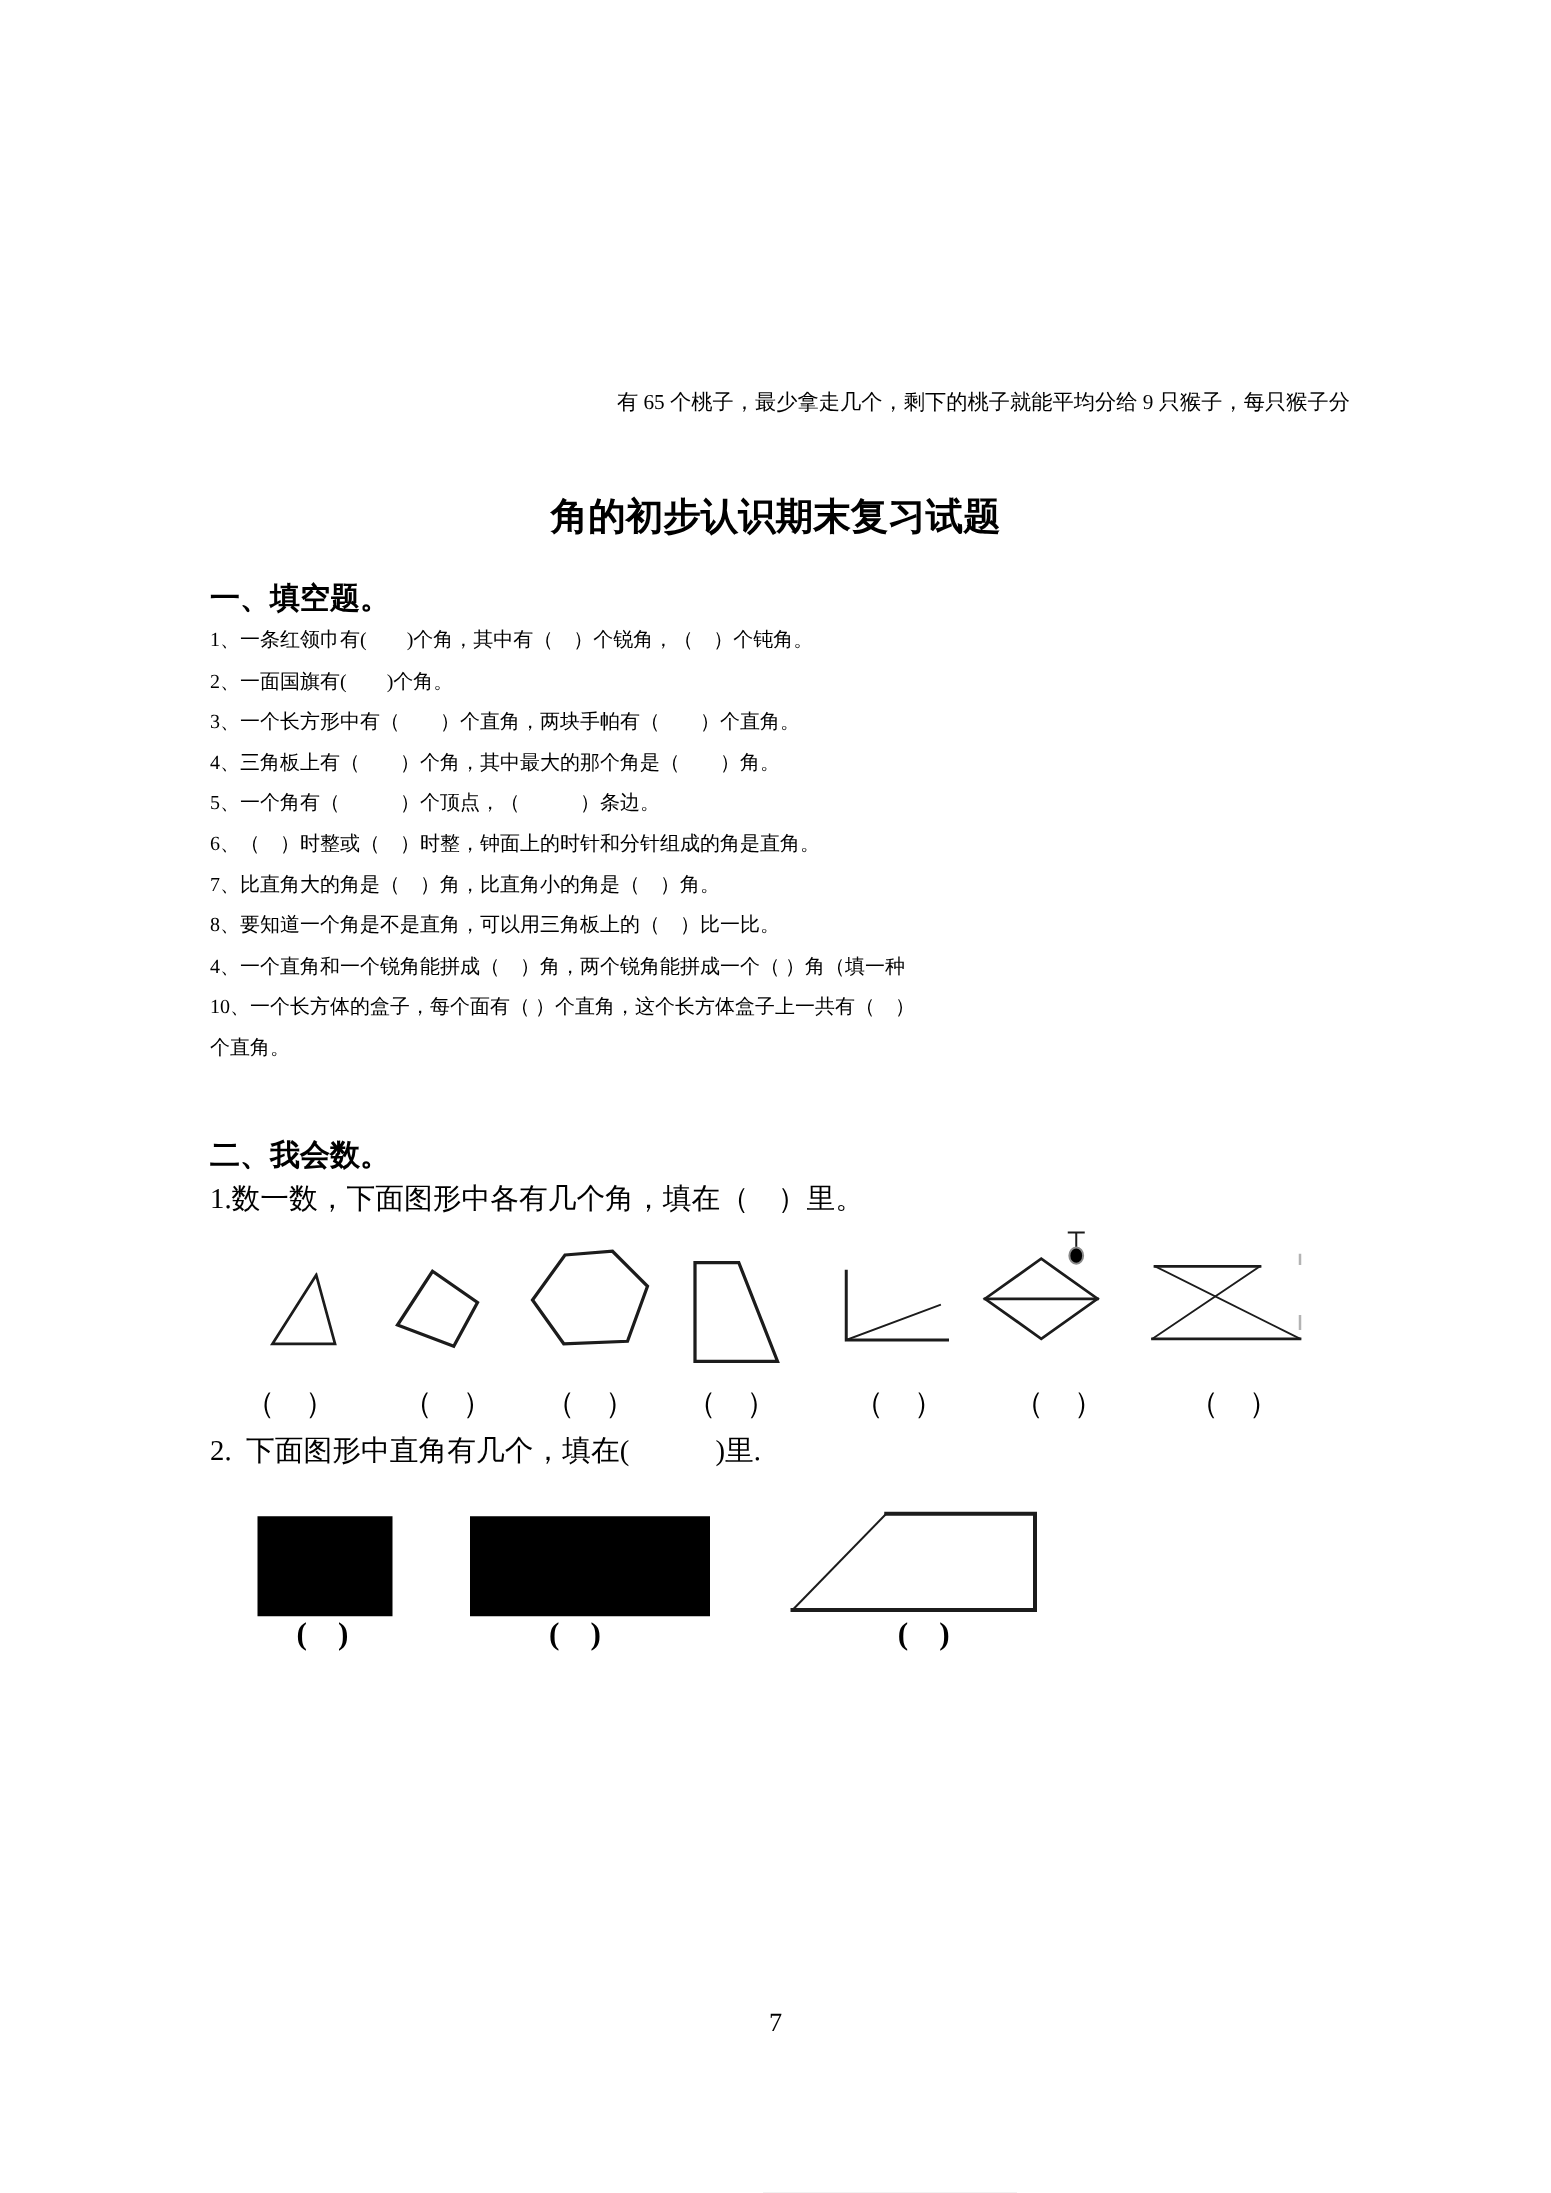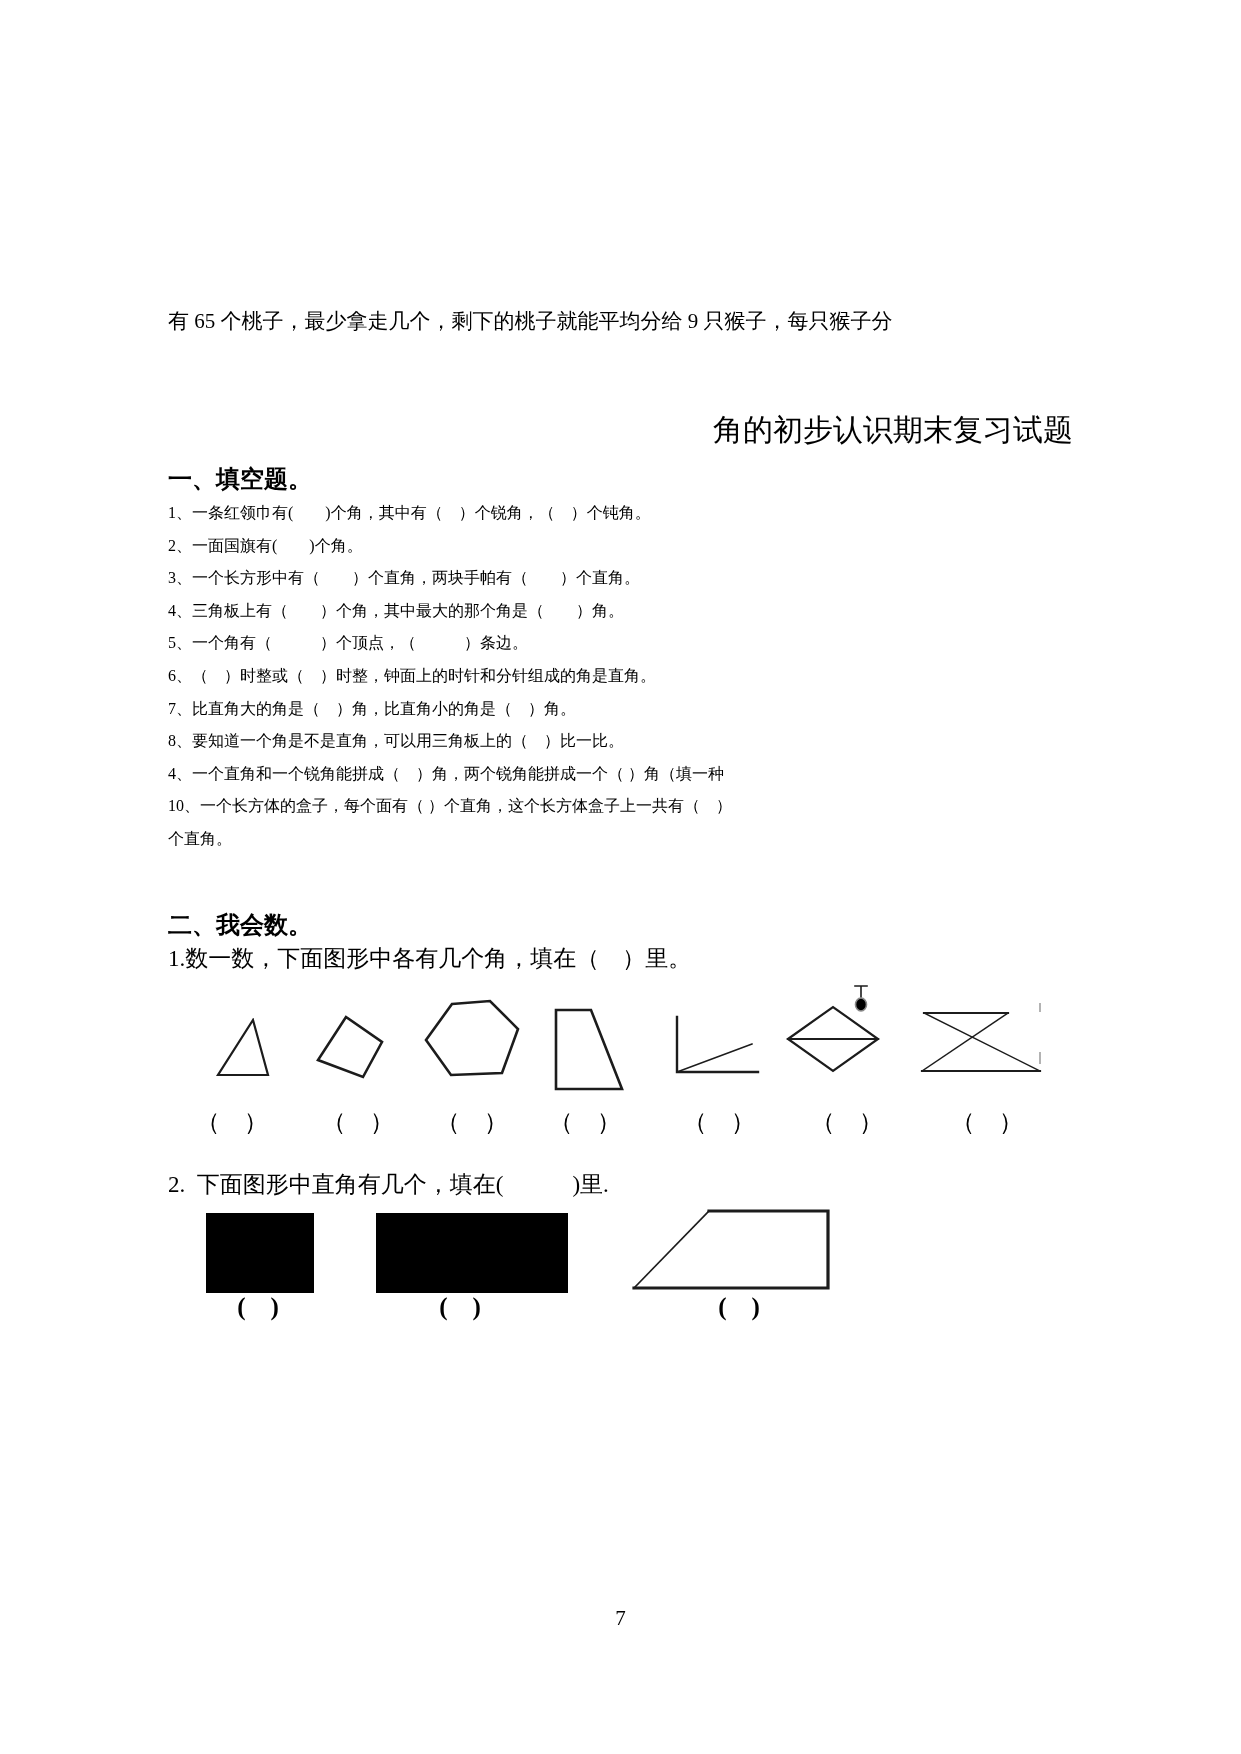--- a/index.html
+++ b/index.html
@@ -6,32 +6,32 @@
   .page{
     position:relative;
     width:1241px;height:1754px;
     margin:0 auto;
     background:#ffffff;
     color:#000;
     font-family:"Liberation Serif","DejaVu Serif",serif;
     overflow:hidden;
   }
   .abs{position:absolute;}
-  .intro{top:296px;left:168px;width:912px;font-size:21px;}
+  .intro{top:296px;left:168px;width:912px;font-size:17px;text-align:right;}
   .intro .intro-line{height:51px;line-height:51px;white-space:pre;}
-  .doc-title{top:412px;left:168px;width:905px;text-align:right;
-    font-size:30px;font-weight:400;line-height:36px;}
+  .doc-title{top:396px;left:168px;width:905px;text-align:center;
+    font-size:30px;font-weight:700;line-height:36px;}
   .sec-heading{left:168px;font-size:24px;font-weight:700;line-height:30px;white-space:pre;text-align:center;}
   .sec1{top:464px;}
   .sec2{top:910px;}
   .q-list{top:497px;left:168px;width:916px;}
   .q-line{height:32.6px;line-height:32.6px;font-size:16px;white-space:pre;}
   .count-q{left:168px;font-size:23px;line-height:30px;white-space:pre;}
   .count-q1{top:944px;}
-  .count-q2{top:1146px;margin-top:24px;}
+  .count-q2{top:1146px;}
   .shapes-row{left:0;top:0;width:1241px;height:0;}
   .shape{position:absolute;display:block;}
   .shape path,.shape polygon,.shape polyline,.shape line{
     fill:none;stroke:#1c1c1c;stroke-linecap:square;}
   .slots-row{left:0;width:1241px;height:36px;}
   .slots1{top:1106px;}
   .slots2{top:1290px;}
   .slot{position:absolute;top:0;transform:translateX(-50%);
     font-size:24px;white-space:pre;}
   .slots2 .slot{font-weight:700;font-size:25px;}

